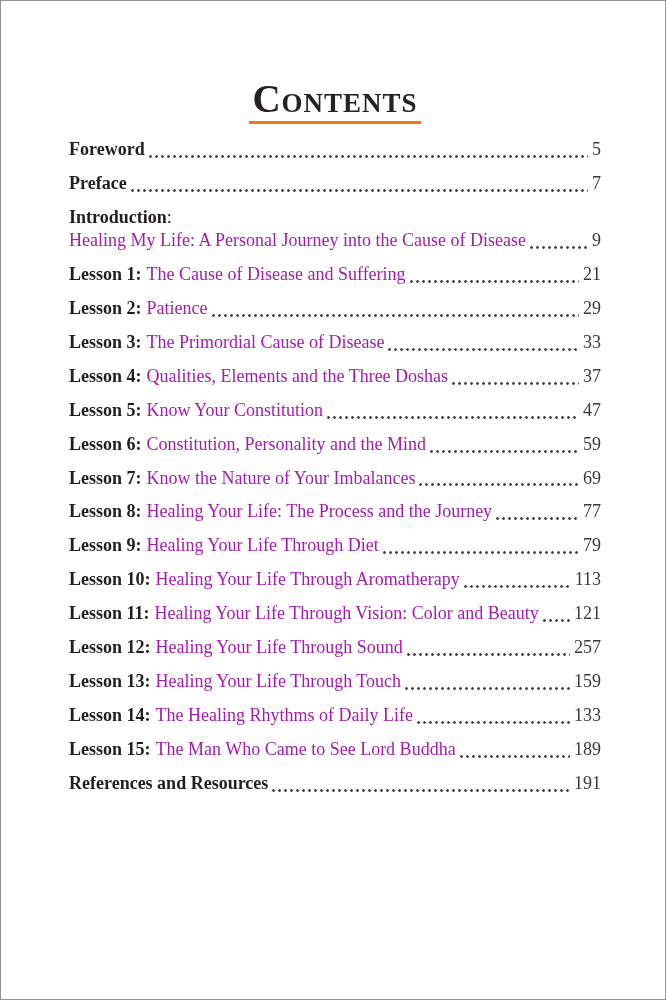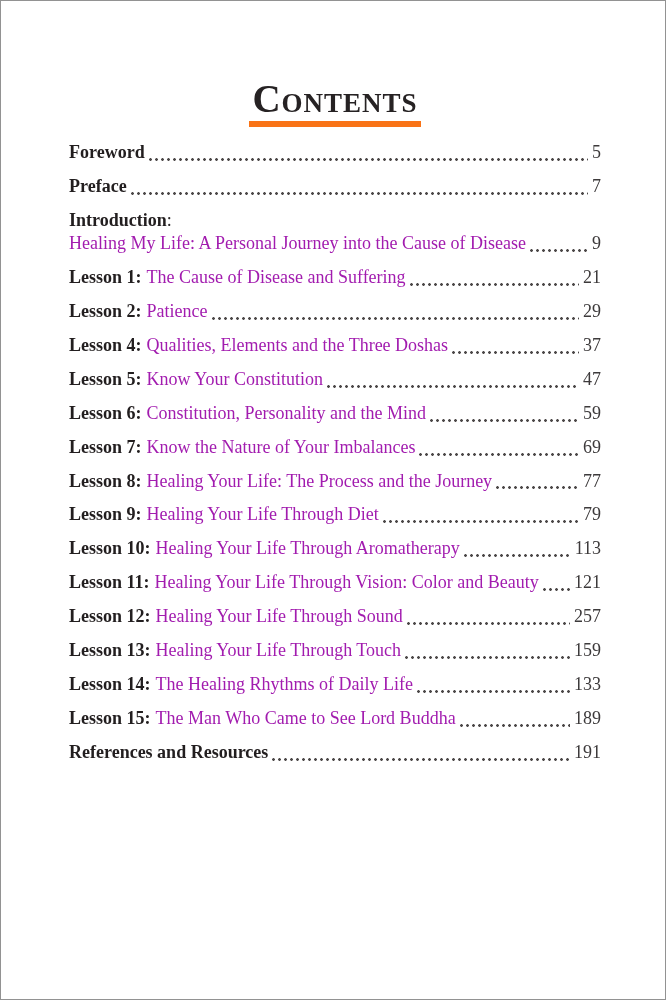--- a/index.html
+++ b/index.html
@@ -21,21 +21,21 @@
     margin-bottom: 15px;
   }
   .page-title {
     display: inline-block;
     font-variant: small-caps;
     font-weight: bold;
     font-size: 39px;
     line-height: 1.0;
     letter-spacing: 1px;
     color: #262223;
-    border-bottom: 6px solid #f97316;
+    border-bottom: 3px solid #f97316;
     padding: 0 3px 3px 3px;
   }
   .toc { }
   .row {
     display: flex;
     align-items: baseline;
     font-size: 18px;
     line-height: 1.22;
     margin-bottom: 12px;
     font-family: Liberation Serif, serif;
@@ -111,20 +111,26 @@
       <span class="num">21</span>
     </div>
 
     <div class="row">
       <span class="lbl">Lesson 2:</span>
       <span class="ttl">Patience</span>
       <span class="leader"></span>
       <span class="num">29</span>
     </div>
 
+    <div class="row">
+      <span class="lbl">Lesson 3:</span>
+      <span class="ttl">The Primordial Cause of Disease</span>
+      <span class="leader"></span>
+      <span class="num">33</span>
+    </div>
 
     <div class="row">
       <span class="lbl">Lesson 4:</span>
       <span class="ttl">Qualities, Elements and the Three Doshas</span>
       <span class="leader"></span>
       <span class="num">37</span>
     </div>
 
     <div class="row">
       <span class="lbl">Lesson 5:</span>

